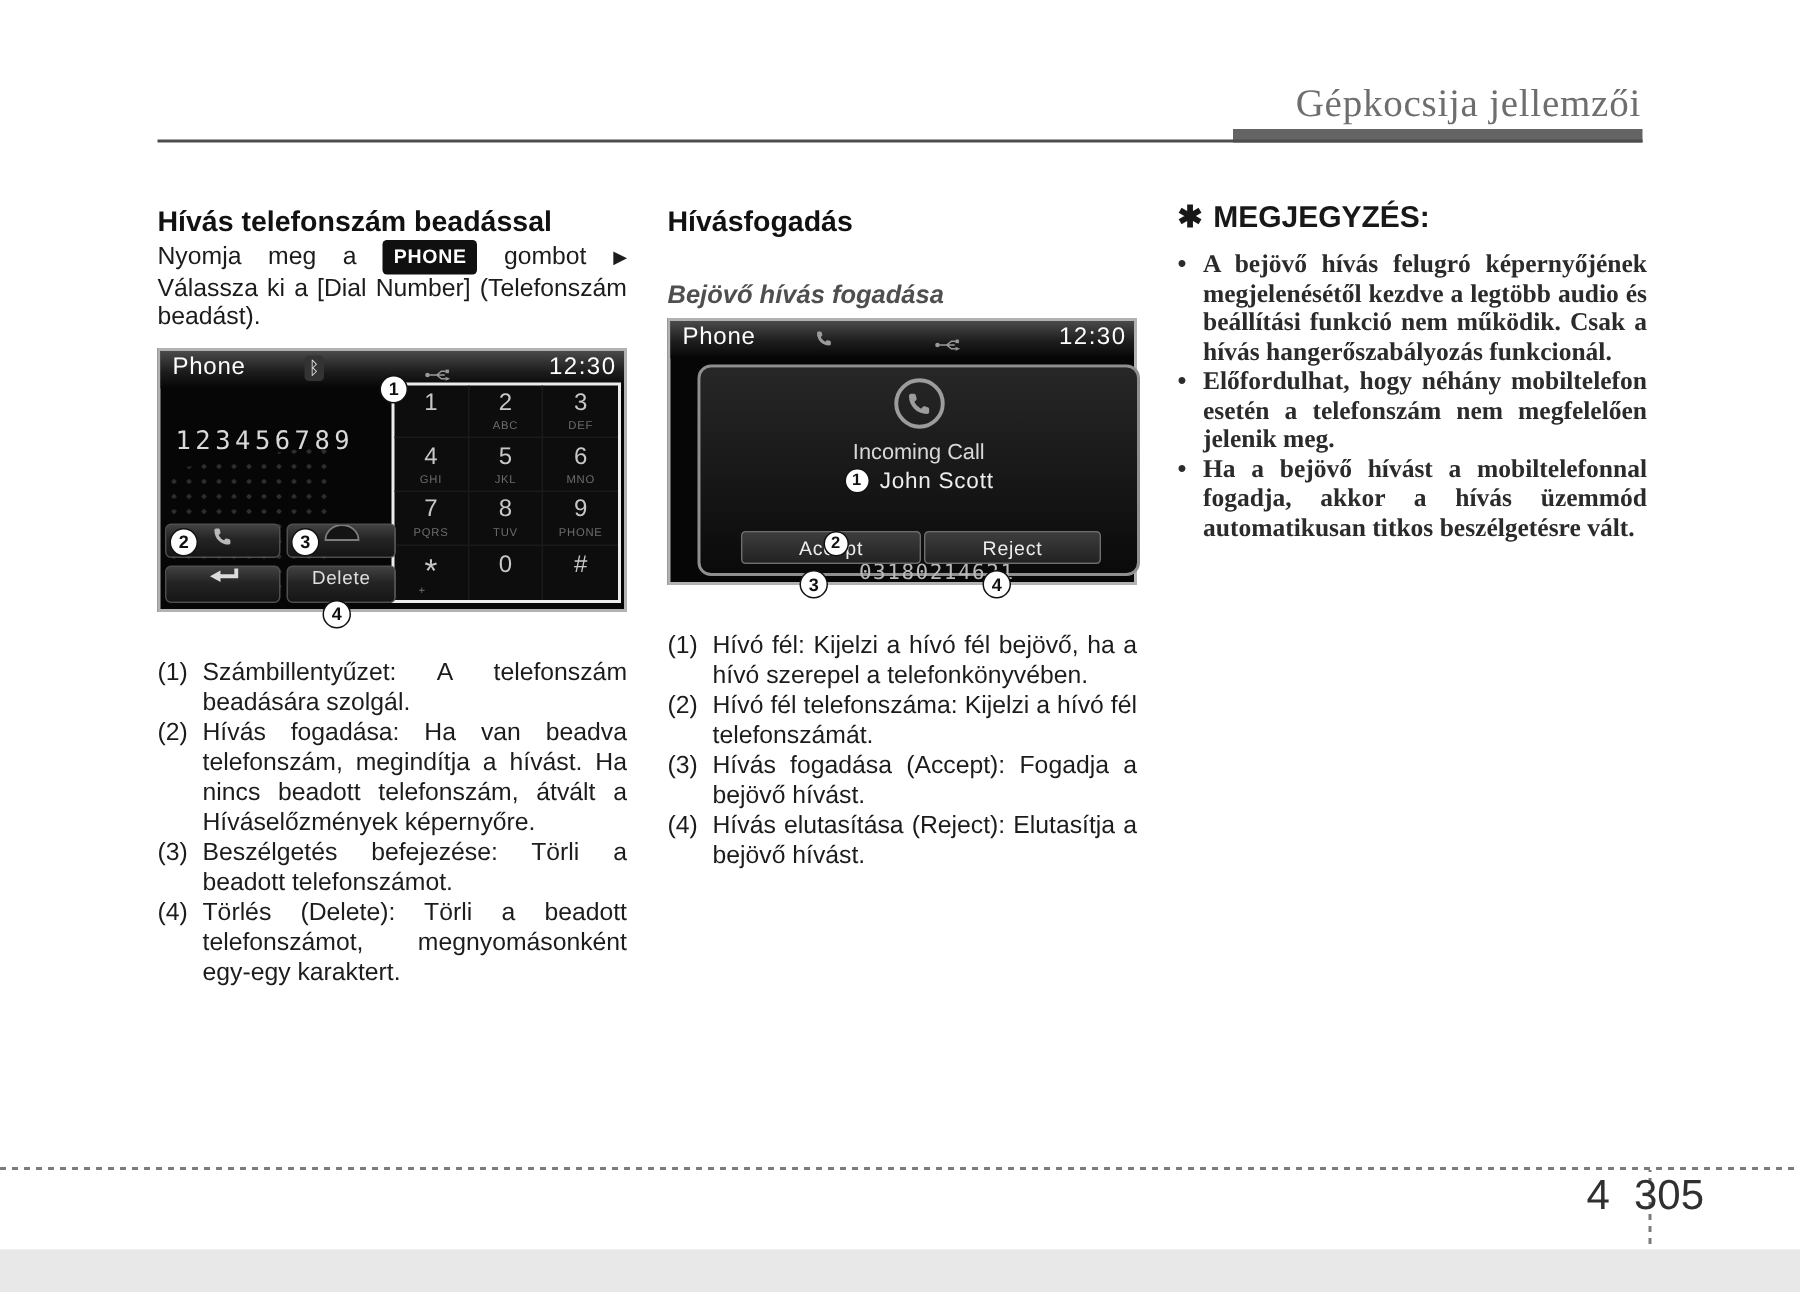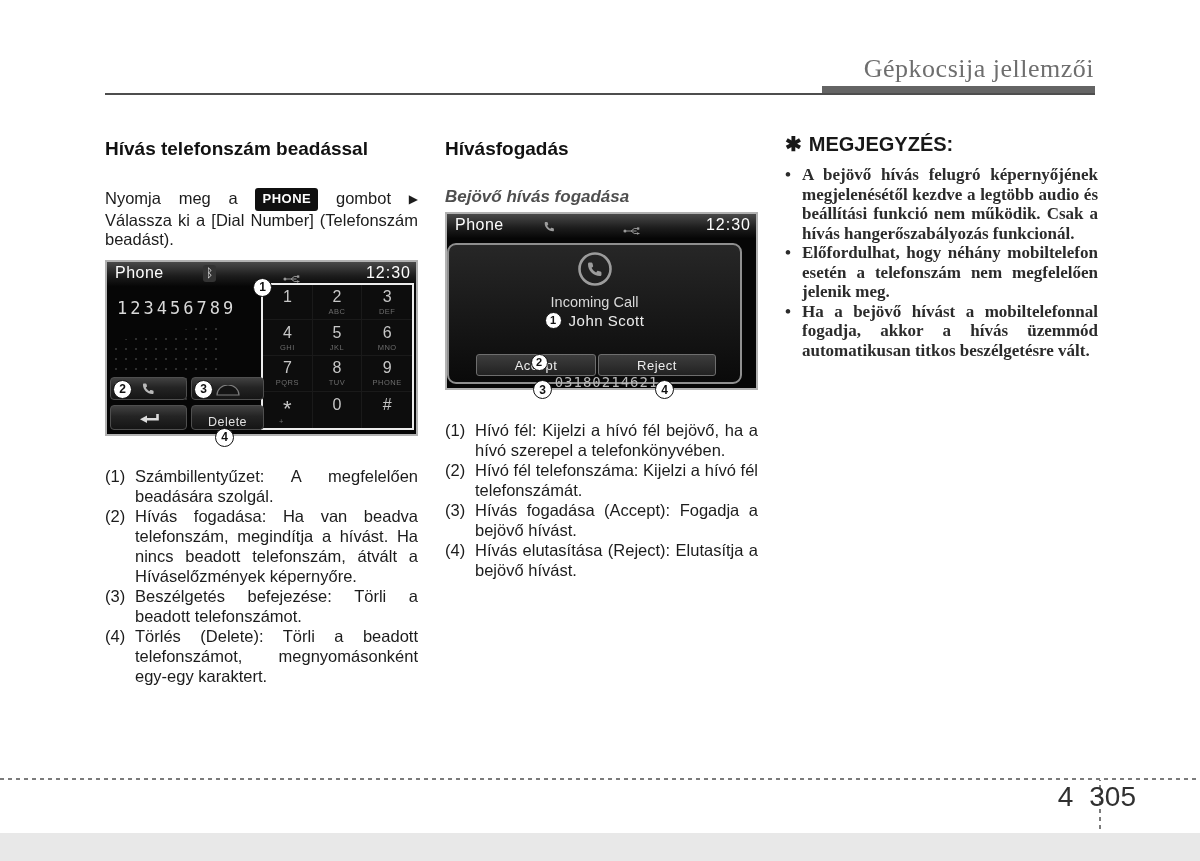--- a/index.html
+++ b/index.html
@@ -13,21 +13,21 @@
   .hdr-rule .thick{position:absolute;right:0;top:0;width:273px;height:9px;background:#646464;}
   .hdr-rule .thin{position:absolute;left:0;right:0;bottom:0;height:2.5px;background:#4d4d4d;}
 
   
   .col{position:absolute;width:313px;top:138px;}
   .col1{left:105px;} .col2{left:445px;} .col3{left:785px;top:132px;}
 
   h2.sec{margin:0;font-size:19px;font-weight:bold;color:#111;}
   .sub{margin:27px 0 2px 0;font-size:17px;font-weight:bold;font-style:italic;color:#4f4f4f;}
   .para{margin:0;font-size:16.5px;line-height:19.5px;text-align:justify;}
-  .para.first{margin-top:28px;}
+  .para.first{}
   .badge{display:inline-block;background:#101010;color:#fff;font-size:13px;font-weight:bold;
          padding:1px 7px 2px 7px;border-radius:3px;letter-spacing:.5px;vertical-align:1px;}
   .arrow{font-size:12px;vertical-align:1px;}
   .bt-italic{font-style:italic;}
   .reg{font-size:10px;vertical-align:6px;}
 
   ol.exp{list-style:none;margin:30px 0 0 0;padding:0;font-size:16.5px;line-height:20px;}
   ol.exp li{display:flex;margin:0;}
   ol.exp .num{flex:0 0 30px;}
   ol.exp .txt{flex:1;text-align:justify;}
@@ -38,52 +38,52 @@
   .shot2{width:313px;height:178px;margin-top:5px;}
   .tbar{position:absolute;left:0;right:0;top:0;height:25px;
         background:linear-gradient(#4a4a4a,#1d1d1d 55%,#050505);}
   .tbar .ttl{position:absolute;left:8px;top:2px;font-size:16px;color:#fdfdfd;letter-spacing:.5px;}
   .tbar .clk{position:absolute;right:5px;top:2px;font-size:16px;color:#fdfdfd;letter-spacing:1px;}
   .bt-ic{position:absolute;left:96px;top:3px;width:13px;height:17px;background:#333;border-radius:3px;
          color:#e8e8e8;font-size:12px;line-height:17px;text-align:center;}
   .usb-ic{position:absolute;left:176px;top:8px;}
   .hs-ic{position:absolute;left:96px;top:5px;}
 
-  .dialnum{position:absolute;left:10px;top:36px;font-family:"DejaVu Sans Mono",monospace;
+  .dialnum{position:absolute;left:10px;top:50px;font-family:"DejaVu Sans Mono",monospace;
            font-size:17px;color:#d9d9d9;letter-spacing:3px;}
   .dots{position:absolute;left:4px;top:62px;width:112px;height:100px;opacity:.95;
         background-image:radial-gradient(#313131 1.4px,transparent 1.55px);background-size:10px 10px;
         clip-path:polygon(0 18%,100% 0,100% 100%,0 100%);}
 
   .keypad{position:absolute;left:154px;top:21px;width:153px;height:147px;box-sizing:border-box;
           border:2px solid #ececec;background:#0d0d0d;display:grid;
           grid-template-columns:repeat(3,1fr);grid-template-rows:repeat(4,1fr);}
   .key{display:flex;flex-direction:column;align-items:center;justify-content:center;
        border-right:1px solid #1a1a1a;border-bottom:1px solid #1a1a1a;}
   .key:nth-child(3n){border-right:none;} .key:nth-child(n+10){border-bottom:none;}
   .key .d{font-size:16px;color:#c7c7c7;line-height:1;}
   .key .l{font-size:7.5px;color:#6d6d6d;letter-spacing:.5px;margin-top:2px;height:8px;}
   .key.star .d{font-size:22px;line-height:.55;margin-top:8px;}
   .key.star .l{align-self:flex-start;margin-left:16px;}
 
   .dbtn{position:absolute;box-sizing:border-box;border:1px solid #4f4f4f;border-radius:4px;
         background:linear-gradient(#414141,#242424 45%,#151515);
-        display:flex;align-items:flex-end;justify-content:center;color:#e0e0e0;font-size:12.5px;}
+        display:flex;align-items:flex-start;justify-content:center;color:#e0e0e0;font-size:12.5px;}
   .b-call{left:3px;top:115px;width:77px;height:23px;}
   .b-end{left:84px;top:115px;width:73px;height:23px;}
   .b-back{left:3px;top:143px;width:77px;height:25px;}
   .b-del{left:84px;top:143px;width:73px;height:25px;letter-spacing:.5px;}
 
   .callout{position:absolute;z-index:5;width:17px;height:17px;border-radius:50%;background:#fff;
            border:1.5px solid #111;color:#111;font-size:12px;font-weight:bold;
            display:flex;align-items:center;justify-content:center;line-height:1;}
   .callout.inline{position:static;width:15px;height:15px;font-size:11px;flex:0 0 15px;}
 
   
-  .panel{position:absolute;left:0;top:29px;width:295px;height:141px;box-sizing:border-box;
+  .panel{position:absolute;left:18px;top:29px;width:295px;height:141px;box-sizing:border-box;
          border:2px solid #8f8f8f;border-radius:9px;background:linear-gradient(#272727,#0a0a0a);}
   .ring-ic{position:absolute;left:50%;top:5px;transform:translateX(-50%);}
   .inc-status{position:absolute;left:0;right:0;top:49px;text-align:center;font-size:14.5px;color:#d8d8d8;}
   .inc-row{position:absolute;left:0;right:0;display:flex;align-items:center;justify-content:center;gap:7px;}
   .row-name{top:67px;} .row-num{top:89px;}
   .inc-name{font-size:15px;color:#ededed;letter-spacing:.5px;}
   .inc-num{font-size:14px;color:#b9b9b9;font-family:"DejaVu Sans Mono",monospace;letter-spacing:1px;margin-top:40px;}
   .abtn{position:absolute;bottom:6px;height:22px;box-sizing:border-box;border:1px solid #6e6e6e;
         border-radius:3px;background:linear-gradient(#3d3d3d,#222);display:flex;align-items:center;
         justify-content:center;color:#ededed;font-size:13px;letter-spacing:.5px;}
@@ -218,21 +218,21 @@
 
       <div class="callout" style="left:146px;top:16px;">1</div>
       <div class="callout" style="left:6px;top:118px;">2</div>
       <div class="callout" style="left:87px;top:118px;">3</div>
       <div class="callout" style="left:108px;top:166px;">4</div>
     </div>
 
     <ol class="exp">
       <li>
           <span class="num">(1)</span>
-          <span class="txt">Számbillentyűzet: A megfelelően beadására szolgál.</span>
+          <span class="txt">Számbillentyűzet: A telefonszám beadására szolgál.</span>
         </li>
       <li>
           <span class="num">(2)</span>
           <span class="txt">Hívás fogadása: Ha van beadva telefonszám, megindítja a hívást. Ha nincs beadott telefonszám, átvált a Híváselőzmények képernyőre.</span>
         </li>
       <li>
           <span class="num">(3)</span>
           <span class="txt">Beszélgetés befejezése: Törli a beadott telefonszámot.</span>
         </li>
       <li>

